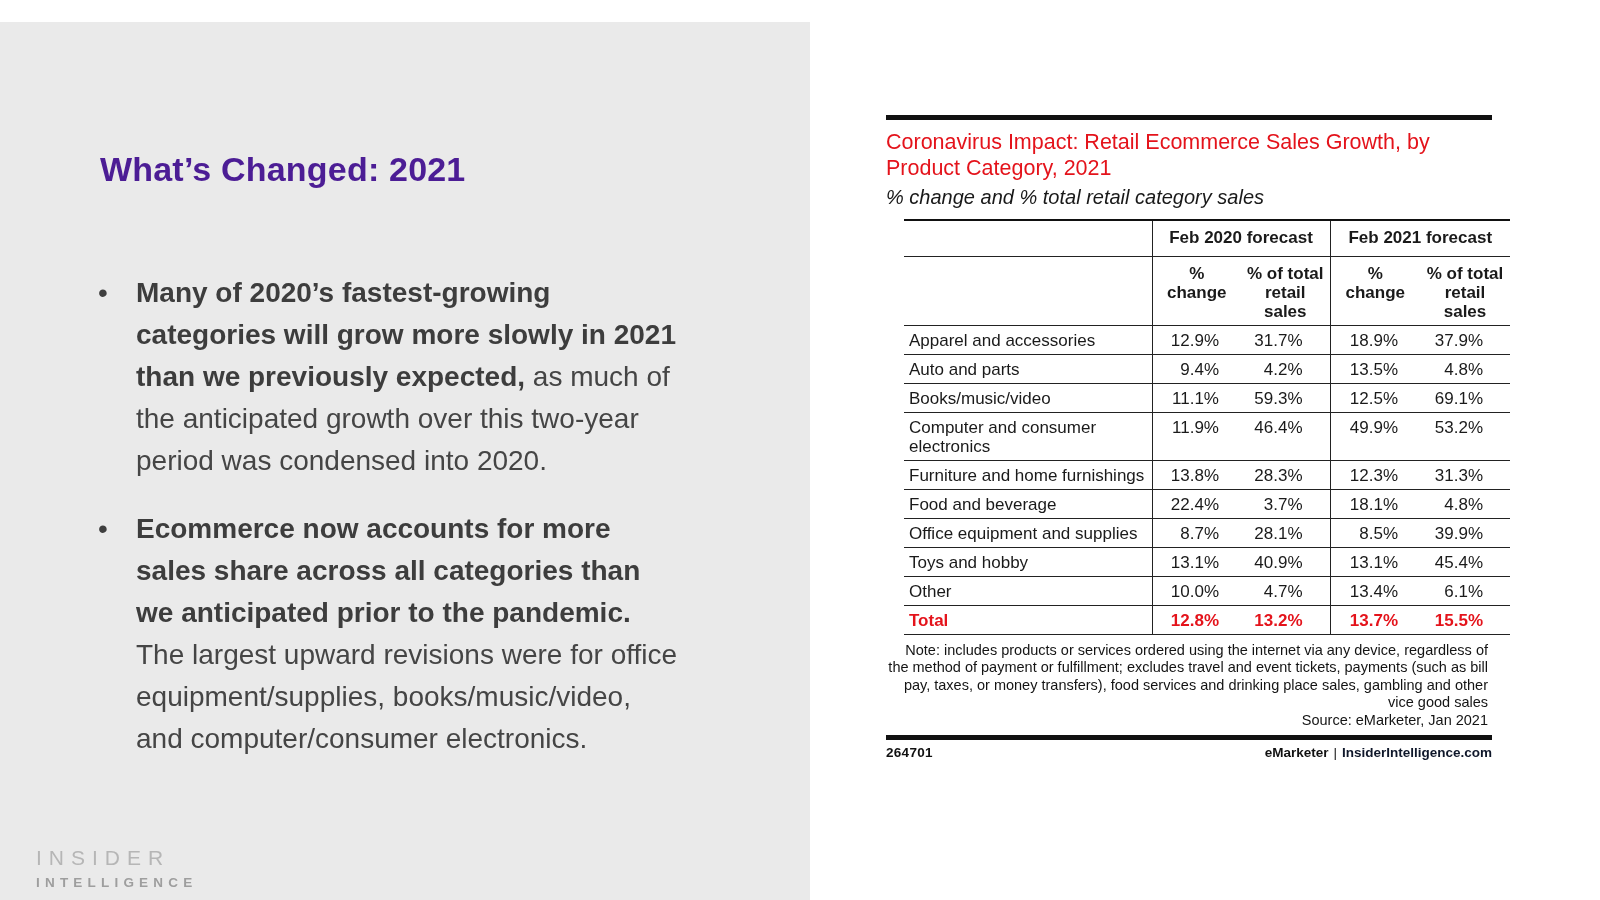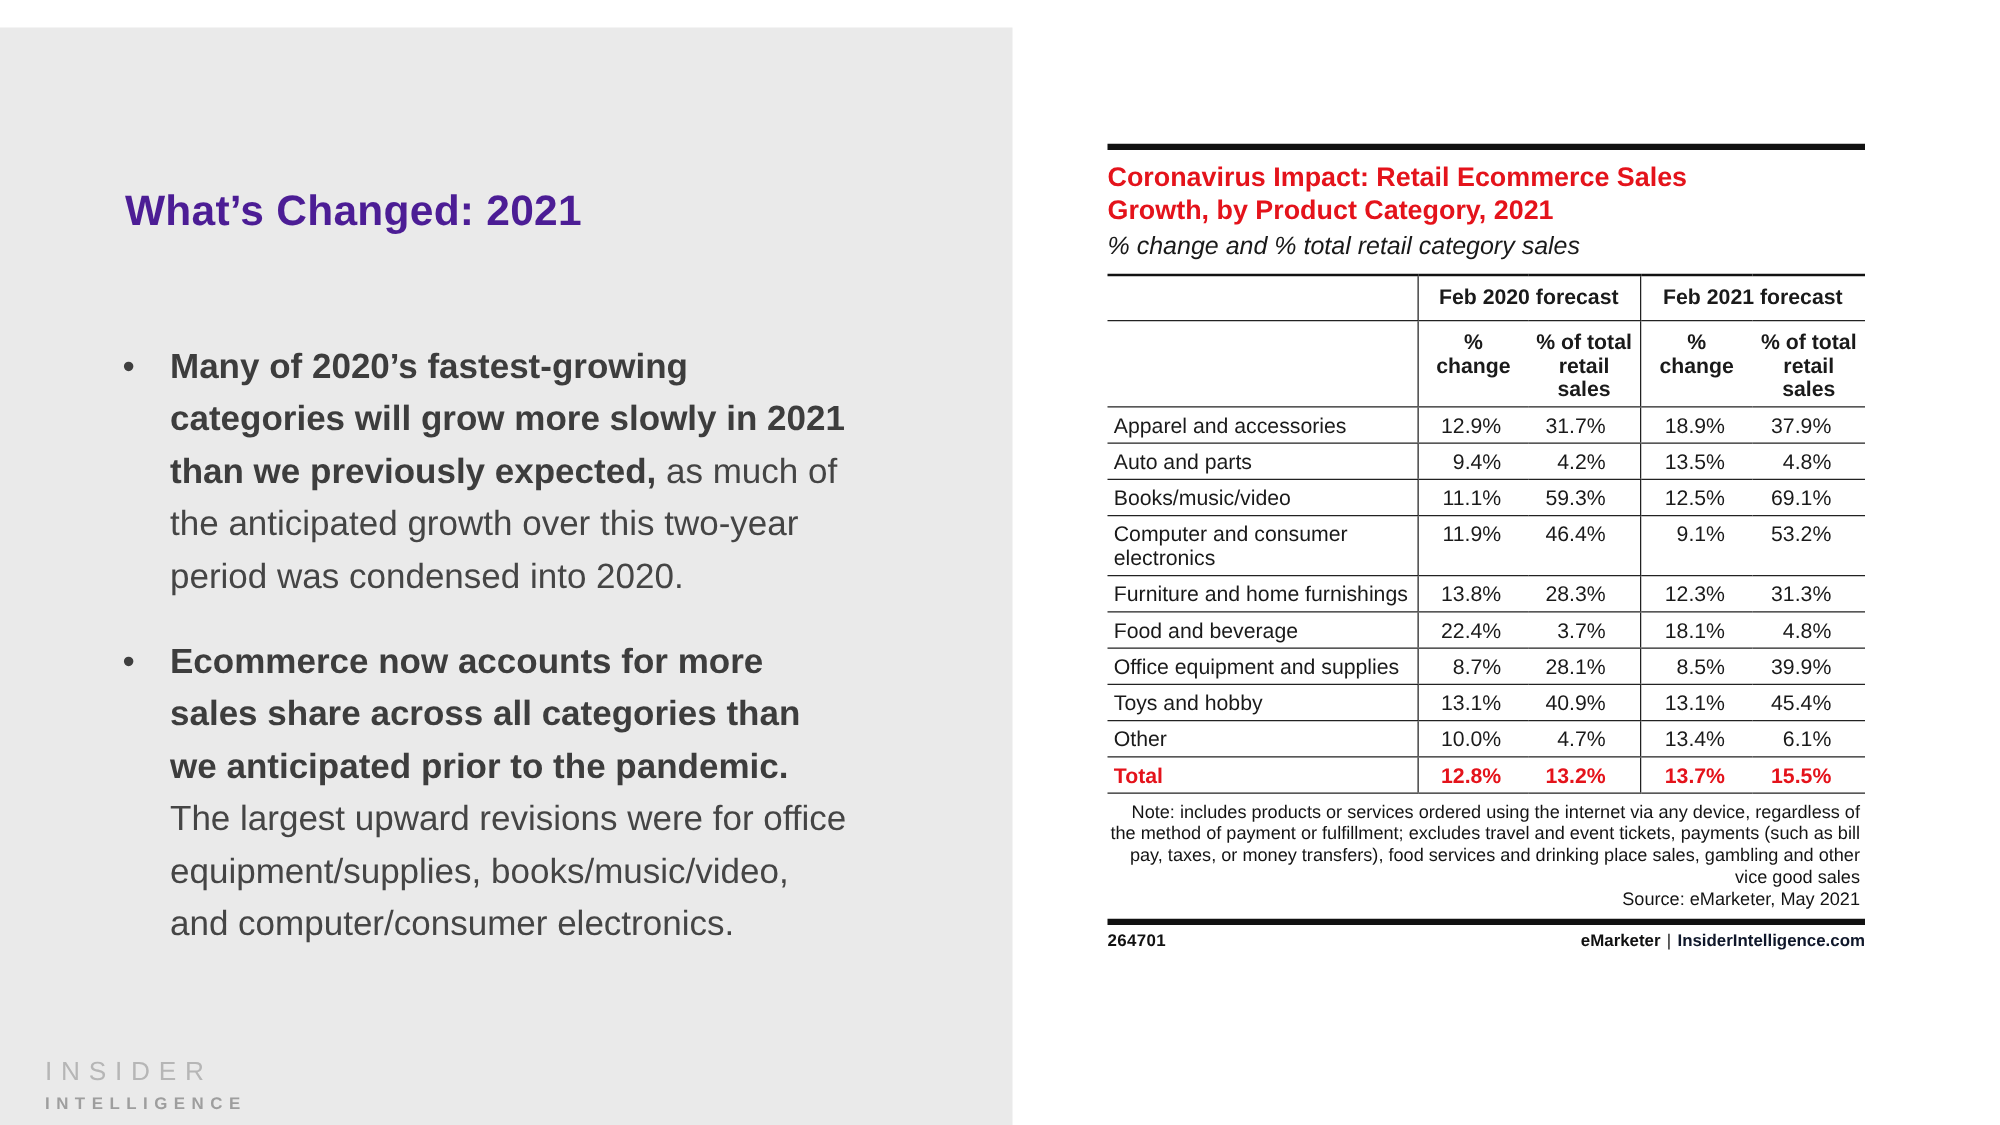--- a/index.html
+++ b/index.html
@@ -72,35 +72,36 @@
     position: absolute;
     left: 886px; top: 115px;
     width: 606px;
   }
   .rule-top { height: 5px; background: #111; }
   .rule-bottom { height: 4.5px; background: #111; margin-top: 6px; }
   .chart-title {
     margin-top: 9px;
     width: 545px;
     font-size: 21.5px;
-    font-weight: bold;
+    font-weight: normal;
     line-height: 26px;
     color: #e4131b;
   }
   .chart-subtitle {
     margin-top: 5px;
     font-size: 20px;
     font-style: italic;
     color: #191919;
   }
   table.datatable {
     margin-top: 10px;
     width: 606px;
     border-collapse: collapse;
     table-layout: fixed;
+    margin-left: 18px;
   }
   table.datatable col.c-cat { width: 248px; }
   table.datatable col.c-chg { width: 89px; }
   table.datatable col.c-shr { width: 89px; }
   table.datatable col.c-chg2 { width: 90px; }
   table.datatable col.c-shr2 { width: 90px; }
   table.datatable th, table.datatable td {
     font-size: 17px;
     color: #1a1a1a;
     vertical-align: top;
@@ -230,21 +231,21 @@
         <td class="cat">Books/music/video</td>
         <td class="num chg group-start">11.1%</td>
         <td class="num shr">59.3%</td>
         <td class="num chg group-start">12.5%</td>
         <td class="num shr">69.1%</td>
       </tr>
       <tr>
         <td class="cat">Computer and consumer electronics</td>
         <td class="num chg group-start">11.9%</td>
         <td class="num shr">46.4%</td>
-        <td class="num chg group-start">9.1%</td>
+        <td class="num chg group-start">49.9%</td>
         <td class="num shr">53.2%</td>
       </tr>
       <tr>
         <td class="cat">Furniture and home furnishings</td>
         <td class="num chg group-start">13.8%</td>
         <td class="num shr">28.3%</td>
         <td class="num chg group-start">12.3%</td>
         <td class="num shr">31.3%</td>
       </tr>
       <tr>
@@ -280,21 +281,21 @@
         <td class="num chg group-start">12.8%</td>
         <td class="num shr">13.2%</td>
         <td class="num chg group-start">13.7%</td>
         <td class="num shr">15.5%</td>
       </tr>
     </tbody>
   </table>
 
   <div class="note-block">
     <div>Note: includes products or services ordered using the internet via any device, regardless of the method of payment or fulfillment; excludes travel and event tickets, payments (such as bill pay, taxes, or money transfers), food services and drinking place sales, gambling and other vice good sales</div>
-    <div>Source: eMarketer, May 2021</div>
+    <div>Source: eMarketer, Jan 2021</div>
   </div>
 
   <div class="rule-bottom"></div>
 
   <div class="chart-footer">
     <span class="chart-id">264701</span>
     <span class="brand"><span>eMarketer</span><span class="sep">|</span><span class="url">InsiderIntelligence.com</span></span>
   </div>
 </div>
 

